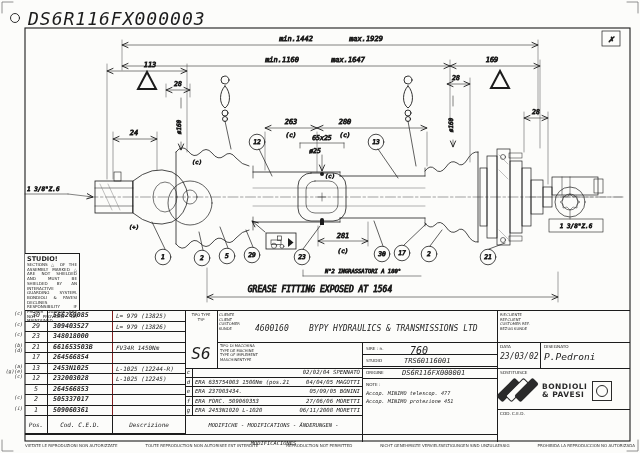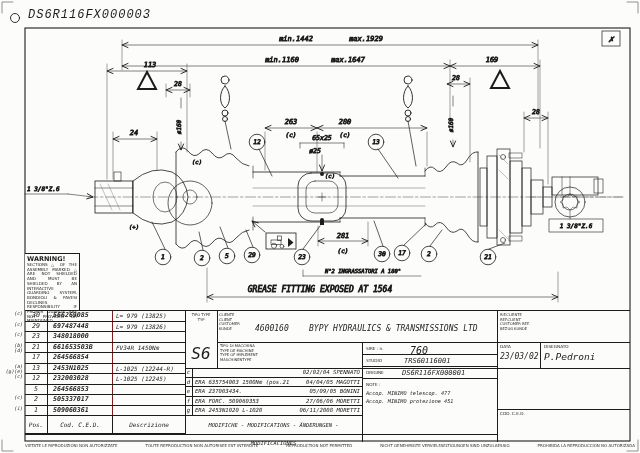--- a/index.html
+++ b/index.html
@@ -2,21 +2,21 @@
 <html><head>
 <meta charset="utf-8">
 <style>
   html,body{margin:0;padding:0;background:#ffffff;}
   .sheet{position:relative;width:640px;height:453px;background:#fcfcfa;overflow:hidden;
          font-family:"DejaVu Sans Mono",monospace;color:#1c1c1c;}
   .abs{position:absolute;}
   svg text{font-family:"DejaVu Sans Mono",monospace;font-style:italic;fill:#1c1c1c;}
   .t8{font-size:8px}.t7{font-size:7px}.t65{font-size:6.5px}.t6{font-size:6px}
   .t55{font-size:5.5px}
-  .sheet-title{left:28px;top:8px;font-style:italic;font-size:12px;letter-spacing:1px;font-family:Liberation Mono, monospace;}
+  .sheet-title{left:28px;top:8px;font-style:italic;font-size:18px;letter-spacing:1px;}
   
   .warn{left:25px;top:253px;width:55px;height:57px;border-top:1px solid #1c1c1c;
         border-right:1px solid #1c1c1c;background:#fcfcfa;box-sizing:border-box;padding:1px 2px;}
   .warn-title{font-size:6.5px;font-weight:bold;font-family:"DejaVu Sans",sans-serif;}
   .warn-body{font-size:4.1px;line-height:1.15;font-family:"DejaVu Sans",sans-serif;text-align:justify;}
   
   .tb{left:25px;top:310px;width:605px;height:131px;border-top:1px solid #1c1c1c;box-sizing:border-box;}
   .vline{border-left:1px solid #1c1c1c;width:0;}
   .hline{border-top:1px solid #1c1c1c;height:0;}
   
@@ -308,37 +308,37 @@
         <text x="402" y="255.4">17</text>
         <text x="429" y="256.4">2</text>
         <text x="488" y="259.4">21</text>
       </g>
     </g>
   </svg>
 
   <div class="abs sheet-title">DS6R116FX000003</div>
 
   <div class="abs warn">
-    <div class="warn-title">WARNING!</div>
+    <div class="warn-title">STUDIO!</div>
     <div class="warn-body">SECTIONS △ OF THE ASSEMBLY MARKED △ ARE NOT SHIELDED AND MUST BE SHIELDED BY AN INTERACTIVE GUARDING SYSTEM. BONDIOLI &amp; PAVESI DECLINES RESPONSIBILITY IF PROPER GUARDS ARE NOT PROVIDED OR MAINTAINED.</div>
   </div>
 
   <div class="abs tb">
 
     <div class="abs" style="left:0;top:0;width:160px;height:123px;">
       <div class="prow" style="top:0">
         <span class="prefix">(c)</span>
         <span class="pos">30</span>
         <span class="cod">566269085</span>
         <span class="desc">L= 979 (13825)</span>
       </div>
       <div class="prow" style="top:10.5px">
         <span class="prefix">(c)</span>
         <span class="pos">29</span>
-        <span class="cod">697487448</span>
+        <span class="cod">309403527</span>
         <span class="desc">L= 979 (13826)</span>
       </div>
       <div class="prow" style="top:21px">
         <span class="prefix">(c)</span>
         <span class="pos">23</span>
         <span class="cod">348018000</span>
         <span class="desc"></span>
       </div>
       <div class="prow" style="top:31.5px">
         <span class="prefix">(b)
@@ -450,20 +450,37 @@
     </div>
 
     <div class="abs" style="left:472px;top:31px;width:133px;height:26px;">
       <div class="abs vline" style="left:43px;top:0;height:26px"></div>
       <span class="lbl abs" style="left:3px;top:2px">DATA</span>
       <span class="abs ital" style="left:3px;top:10px;font-size:8px">23/03/02</span>
       <span class="lbl abs" style="left:47px;top:2px">DISEGNATO</span>
       <span class="abs ital" style="left:47px;top:9px;font-size:9.5px">P.Pedroni</span>
     </div>
 
+    <div class="abs" style="left:472px;top:57px;width:133px;height:41px;">
+      <span class="lbl abs" style="left:3px;top:2px">SOSTITUISCE</span>
+      <div class="abs" style="left:6px;top:11px;display:flex;align-items:center;gap:5px">
+        <span class="logo-bars">
+          <span class="bar" style="left:1px;top:-2px"></span>
+          <span class="bar" style="left:10px;top:-2px;background:#fcfcfa;border:1.5px solid #2a2a2a;box-sizing:border-box"></span>
+          <span class="bar" style="left:19px;top:-2px"></span>
+        </span>
+        <span class="brand">
+          <span>BONDIOLI</span><br>
+          <span>&amp; PAVESI</span>
+        </span>
+        <span class="gearbox">
+            <span class="c1"></span>
+          </span>
+      </div>
+    </div>
 
     <div class="abs" style="left:472px;top:98px;width:133px;height:33px;">
       <span class="lbl abs" style="left:3px;top:2px">COD. C.E.D.</span>
     </div>
 
     <div class="abs" style="left:160px;top:57px;width:177px;height:76px;">
       <div class="mrow" style="top:0">
         <span class="ltr">c</span>
         <span class="mdesc"></span>
         <span class="mdate">02/02/04 SPENNATO</span>

